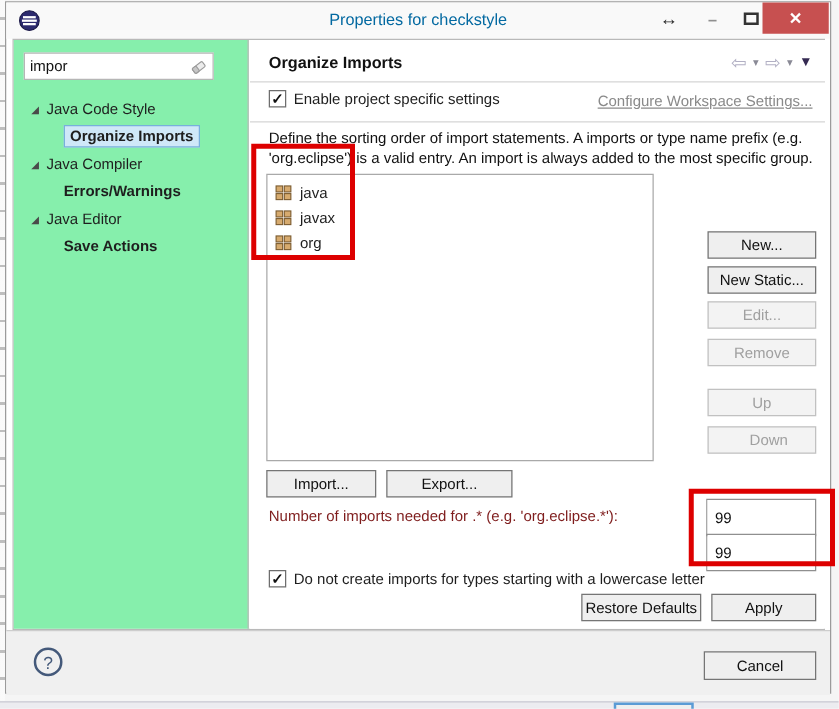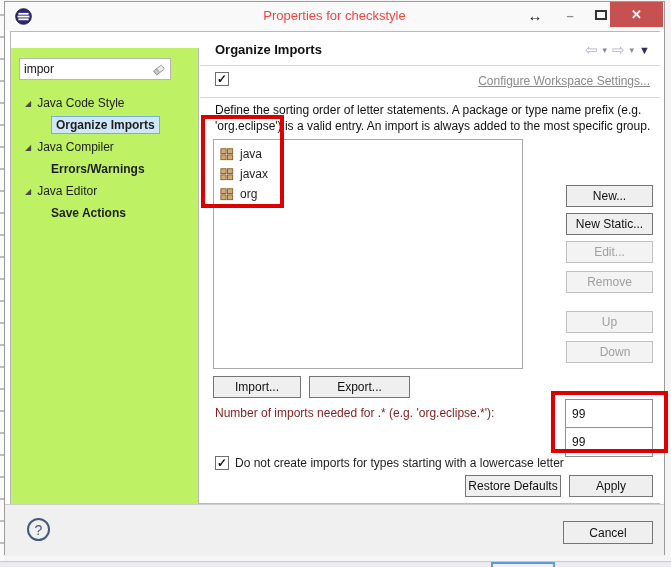--- a/index.html
+++ b/index.html
@@ -16,35 +16,35 @@
   .bg-bottom { position:absolute; left:0; top:561px; width:671px; height:6px;
     background:#ececf0; border-top:1px solid #c9c9d2; }
 
   
   .dialog { position:absolute; left:4px; top:1px; width:661px; height:554px;
     background:#ffffff; border:1px solid #9b9b9b; }
 
   .titlebar { position:absolute; left:0; top:0; width:100%; height:29px; background:#f9f9f9; }
   .app-icon { position:absolute; left:10px; top:6px; width:17px; height:17px; }
   .title { position:absolute; left:0; right:0; top:6px; text-align:center;
-    font-size:13px; color:#ef4444; }
+    font-size:13px; color:#0369a1; }
   .ctl { position:absolute; top:0; height:26px; display:flex; align-items:center; justify-content:center; }
   .ctl-resize { left:517px; width:26px; font-size:15px; font-weight:bold; color:#222; }
   .ctl-min { left:552px; width:26px; color:#8f8f8f; font-weight:bold; font-size:13px; }
   .ctl-max { left:583px; width:26px; }
   .max-box { width:12px; height:10px; border:2px solid #333; background:transparent; }
   .ctl-close { right:1px; top:0; width:53px; height:25px; background:#c75050; color:#fff;
     font-size:13px; font-weight:bold; }
 
   .inner { position:absolute; left:5px; top:29px; width:650px; height:473px;
     border:1px solid #b9b9b9; background:#fff; }
 
   
-  .sidebar { position:absolute; left:0; top:16px; width:188px; height:471px;
-    border-right:1px solid #b9b9b9; background:#bef264; }
+  .sidebar { position:absolute; left:0; top:0; width:188px; height:471px;
+    border-right:1px solid #b9b9b9; background:#86efac; }
   .search-box { position:absolute; left:8px; top:10px; width:152px; height:22px;
     border:1px solid #b6b6b6; background:#fff; }
   .search-box input { position:absolute; left:4px; top:1px; width:124px; height:18px;
     border:none; outline:none; font-family:"Liberation Sans",sans-serif; font-size:12px; color:#111; }
   .eraser { position:absolute; right:4px; top:4px; width:14px; height:14px; }
   .tree { position:absolute; left:0; top:44px; width:100%; }
   .trow { height:22px; display:flex; align-items:center; }
   .trow .tw { color:#4a4a4a; font-size:8px; margin:0 6px 0 14px; }
   .trow.child { padding-left:40px; font-weight:bold; }
   .sel { background:#cfe8f8; border:1px solid #78b0dc; padding:1px 4px; }
@@ -170,26 +170,27 @@
         <span class="arrow">⇦</span>
         <span class="caret">▾</span>
         <span class="arrow">⇨</span>
         <span class="caret">▾</span>
         <span class="menu">▼</span>
       </div>
       <div class="sep" style="top:33px"></div>
 
       <div class="cbrow">
         <span class="cbox">✓</span>
+        <span>Enable project specific settings</span>
       </div>
       <a class="wslink">Configure Workspace Settings...</a>
       <div class="sep" style="top:65px"></div>
 
       <div class="desc">
-        <div>Define the sorting order of letter statements. A package or type name prefix (e.g.</div>
+        <div>Define the sorting order of import statements. A imports or type name prefix (e.g.</div>
         <div>'org.eclipse') is a valid entry. An import is always added to the most specific group.</div>
       </div>
 
       <div class="listbox">
         <div class="litem">
           <svg width="14" height="14" viewBox="0 0 16 16">
             <rect x="1" y="2" width="6" height="5.5" fill="#d6aa6e" stroke="#7a5a2e"></rect>
             <rect x="8.5" y="2" width="6" height="5.5" fill="#d6aa6e" stroke="#7a5a2e"></rect>
             <rect x="1" y="9" width="6" height="5.5" fill="#d6aa6e" stroke="#7a5a2e"></rect>
             <rect x="8.5" y="9" width="6" height="5.5" fill="#d6aa6e" stroke="#7a5a2e"></rect>

